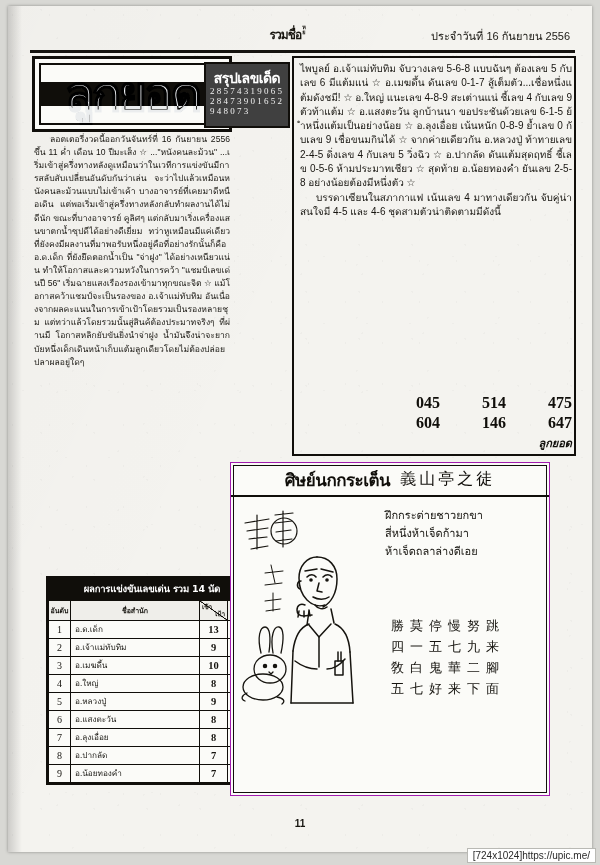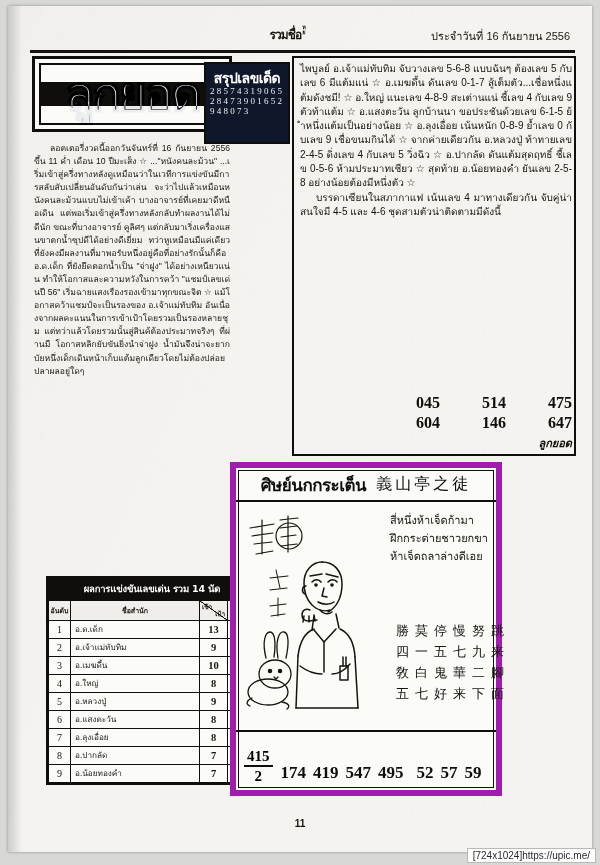--- a/index.html
+++ b/index.html
@@ -100,23 +100,23 @@
     -webkit-text-stroke: 1.5px #100e0a;
     mix-blend-mode: difference;
     filter: none;
     background: transparent;
   }
   #logo-word span{ color:#ffffff; }
 
   
   #sub-logo-box {
     position:absolute; left:196px; top:56px;
-    width:86px; height:82px;
+    width:86px; height:66px;
     border:2px solid #100e0a;
-    background:#0f172a;
+    background:#404040;
     color:#fff;
     overflow:hidden;
   }
   #sub-logo-label {
     position:absolute; left:0; right:0; top:3px;
     text-align:center;
     font-size:14px; font-weight:700;
     font-family:"DejaVu Sans", sans-serif;
     color:#ffffff;
     letter-spacing:-.5px;
@@ -137,21 +137,21 @@
     font-family:"Liberation Sans", sans-serif;
     font-size:8.6px;
     line-height:13.1px;
     color:#16140f;
     text-align:justify;
     text-justify:inter-word;
     white-space:normal;
     word-break:break-all;
   }
   #col-left {
-    left:26px; top:136px; width:196px; height:430px;
+    left:26px; top:127px; width:196px; height:430px;
   }
   #col-right {
     left:292px; top:56px; width:272px; height:326px;
     font-size:10px; line-height:14.3px;
   }
   .indent { display:inline-block; width:16px; }
 
   
   #col-divider {
     position:absolute; left:284px; top:50px;
@@ -224,22 +224,22 @@
   .th-split .a { position:absolute; left:2px; top:1px; font-size:6.4px; }
   .th-split .b { position:absolute; right:2px; bottom:1px; font-size:6.4px; }
   .th-split .slash {
     position:absolute; left:0; top:0; width:100%; height:100%;
     background: linear-gradient(to top right, transparent 48%, #100e0a 49%, #100e0a 51%, transparent 52%);
   }
 
   
   #ad-box {
     position:absolute; left:222px; top:456px;
-    width:272px; height:334px;
-    border:6px solid #a21caf;
+    width:320px; height:334px;
+    border:1px solid #a21caf;
     background:#fbfbf8;
   }
   #ad-box-inner {
     position:absolute; inset:2px; border:1px solid #100e0a;
   }
   #ad-header {
     position:absolute; left:0; right:0; top:0; height:34px;
     border-bottom:2px solid #100e0a;
     display:flex; align-items:center; justify-content:center; gap:10px;
   }
@@ -502,45 +502,30 @@
             <path d="M60 160 c8 6 14 8 22 8 M110 158 c-6 7 -12 10 -18 10"></path>
 
             <path d="M100 160 l8 0 l0 14 l-8 0 z"></path>
             <path d="M103 160 l0 -9 M106 160 l0 -9"></path>
           </g>
         </g>
       </svg>
     </div>
 
     <div id="ad-poem">
+      <div>ฝึกกระต่ายชาวยกขา</div>
       <div>สี่หนึ่งห้าเจ็ดก้ามา</div>
-      <div>ฝึกกระต่ายชาวยกขา</div>
       <div>ห้าเจ็ดถลาล่างดีเอย</div>
     </div>
 
     <div id="ad-cnpoem">
       <div>勝莫停慢努跳</div>
       <div>四一五七九来</div>
       <div>敎白鬼華二腳</div>
       <div>五七好来下面</div>
     </div>
 
-    <div id="ad-footer">
-      <div id="ad-fraction">
-        <div class="top">415</div>
-        <div class="bot">2</div>
-      </div>
-      <div id="ad-footer-nums">
-        <span>174</span>
-        <span>419</span>
-        <span>547</span>
-        <span>495</span>
-        <span class="gap2">52</span>
-        <span>57</span>
-        <span>59</span>
-      </div>
-    </div>
   </div>
 
   <div id="page-number">11</div>
 </div>
 
 <div id="watermark">[724x1024]https://upic.me/</div>
 
 </body></html>

